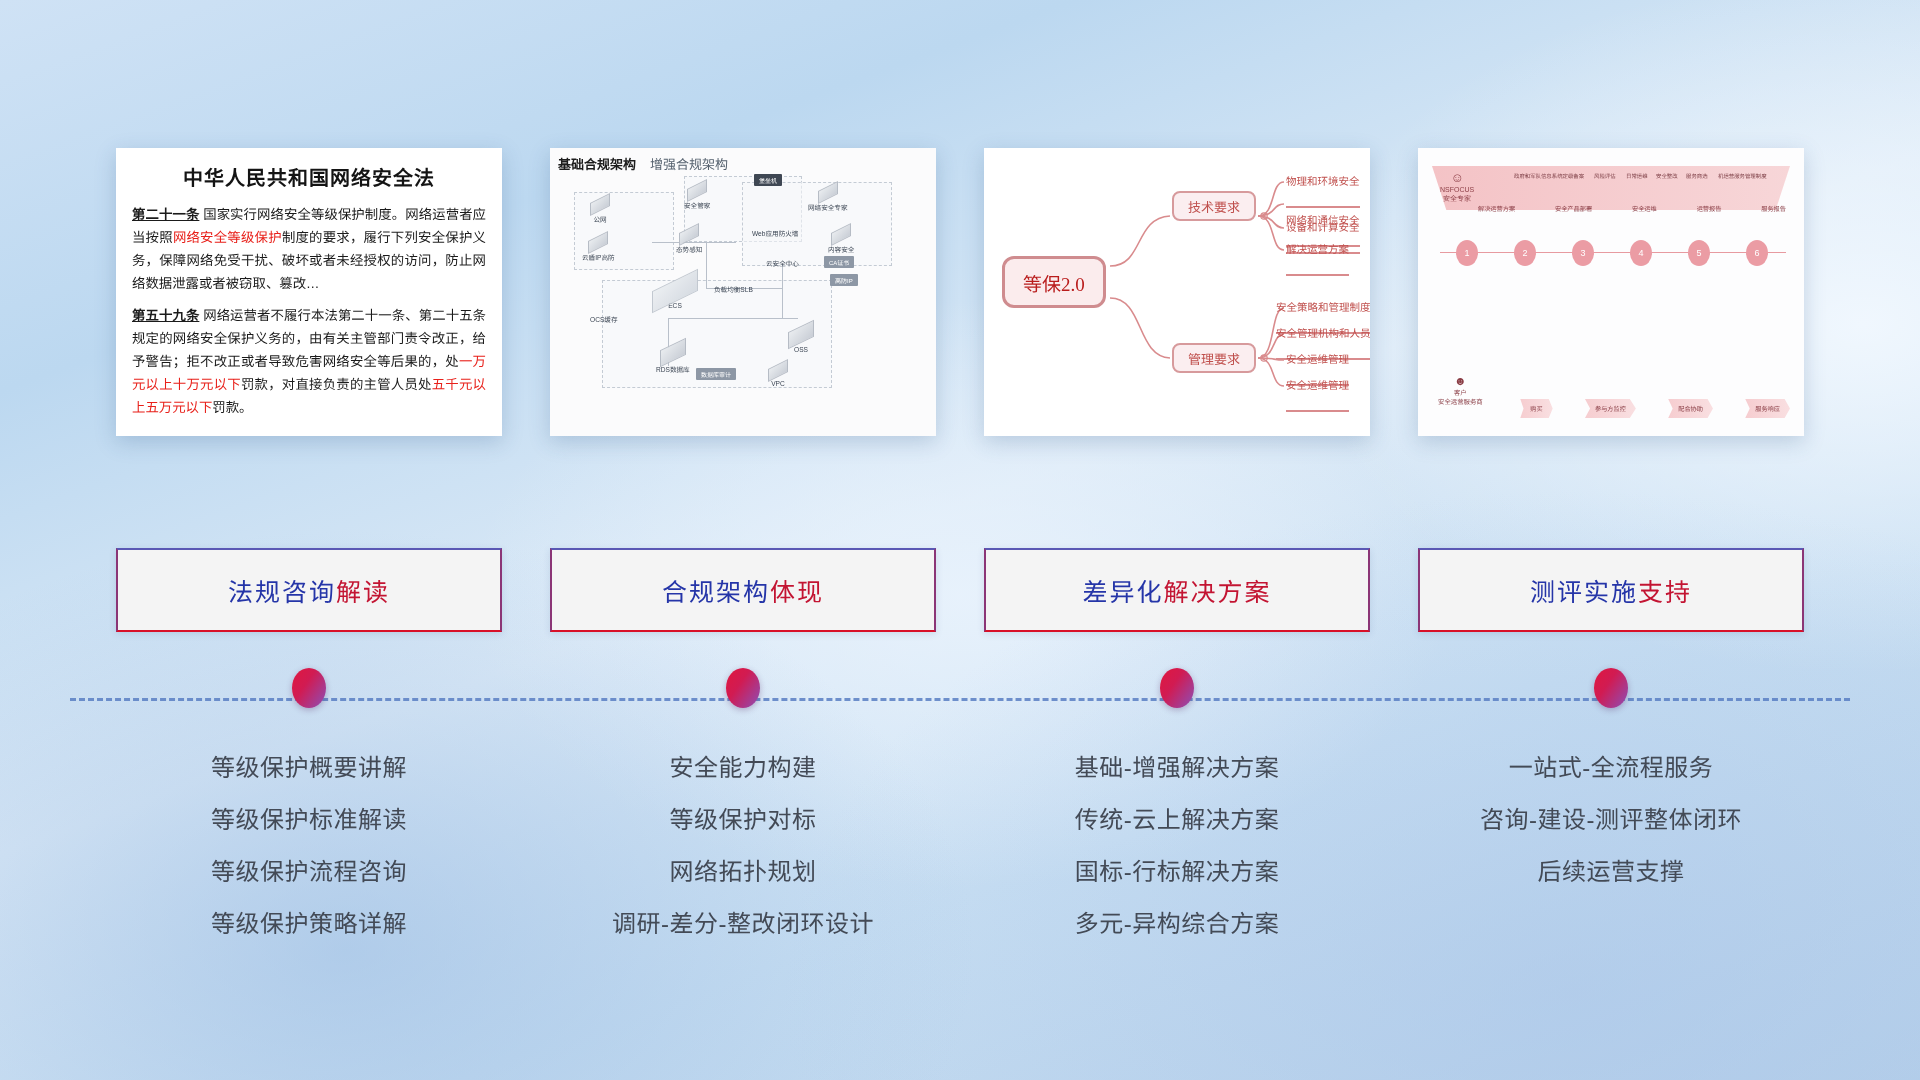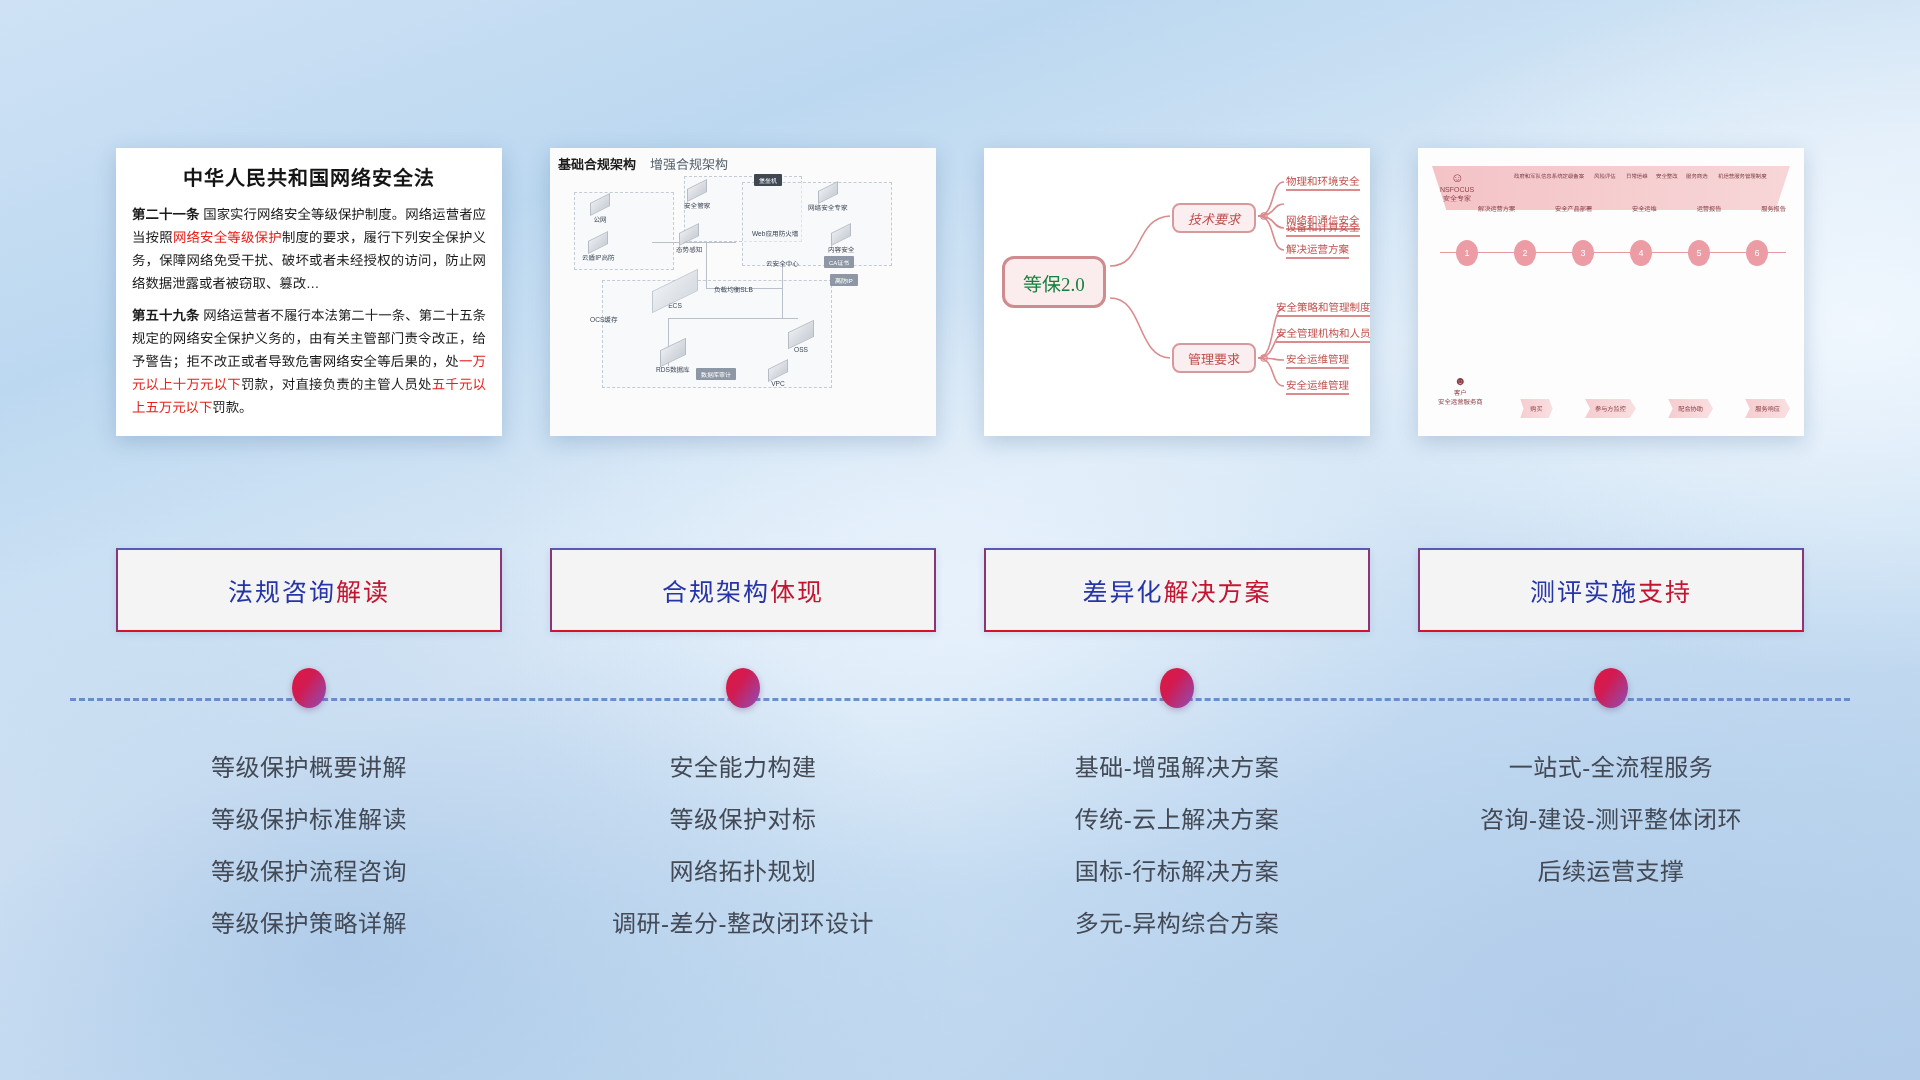--- a/index.html
+++ b/index.html
@@ -46,21 +46,21 @@
     letter-spacing: 1px;
     margin-bottom: 12px;
   }
   .law-para {
     font-size: 13.4px;
     line-height: 1.72;
     color: #1b1b1b;
     text-align: justify;
     margin-bottom: 9px;
   }
-  .law-para b { font-weight: bold; }
+  .law-para b { font-weight: bold; text-decoration: underline; }
   .hl { color: #e8201a; }
 
   
   .arch { background: #fbfbfc; }
   .arch-tabs {
     position: absolute; top: 6px; left: 8px;
     display: flex; gap: 14px;
     font-size: 13px; color: #55616e;
   }
   .arch-tabs span.active { color: #1c1c1c; font-weight: bold; }
@@ -104,40 +104,40 @@
   .mind { background: #fff; position: relative; }
   .mind svg { position: absolute; inset: 0; }
   .mroot {
     position: absolute;
     left: 18px; top: 108px;
     width: 104px; height: 52px;
     border: 3px solid #cf8c8f;
     border-radius: 12px;
     background: #fbeced;
     display: flex; align-items: center; justify-content: center;
-    font-size: 19px; color: #15803d;
+    font-size: 19px; color: #b91c1c;
     font-family: "Liberation Serif", "DejaVu Serif", serif;
   }
   .mbranch {
     position: absolute;
     width: 84px; height: 30px;
     border: 2px solid #d79a9c;
     border-radius: 8px;
     background: #fbeef0;
     display: flex; align-items: center; justify-content: center;
     font-size: 13px; color: #c0504d;
     font-family: "Liberation Serif", "DejaVu Serif", serif;
   }
   .mleaf {
     position: absolute;
     font-size: 10.5px;
     color: #c0504d;
     font-family: "Liberation Serif", "DejaVu Serif", serif;
     border-bottom: 2px solid #d98b8d;
-    padding-bottom: 1px;
+    padding-bottom: 18px;
     white-space: nowrap;
     text-align: right;
   }
 
   
   .info { background: #fdfdfe; position: relative; }
   .info-band {
     position: absolute; left: 14px; right: 14px; top: 18px; height: 44px;
     background: linear-gradient(90deg,#f4c3c6,#f7d6d8);
     clip-path: polygon(0 0, 100% 0, 96% 100%, 4% 100%);
@@ -347,21 +347,21 @@
         <path d="M274 210 C 292 210, 288 186, 300 186"></path>
         <path d="M274 210 C 292 210, 288 212, 300 212"></path>
         <path d="M274 210 C 292 210, 286 238, 300 238"></path>
       </g>
       <g fill="none" stroke="#d98b8d" stroke-width="1.2">
         <circle cx="280" cy="68" r="3.2"></circle>
         <circle cx="280" cy="210" r="3.2"></circle>
       </g>
     </svg>
     <div class="mroot">等保2.0</div>
-    <div class="mbranch" style="left:188px; top:55px;font-style:italic;">技术要求</div>
+    <div class="mbranch" style="left:188px; top:43px;">技术要求</div>
     <div class="mbranch" style="left:188px; top:195px;">管理要求</div>
     <div class="mleaf" style="left:302px; top:25px;">物理和环境安全</div>
     <div class="mleaf" style="left:302px; top:64px;">网络和通信安全</div>
     <div class="mleaf" style="left:302px; top:71px;">设备和计算安全</div>
     <div class="mleaf" style="left:302px; top:93px;">解决运营方案</div>
     <div class="mleaf" style="left:292px; top:151px;">安全策略和管理制度</div>
     <div class="mleaf" style="left:292px; top:177px;">安全管理机构和人员</div>
     <div class="mleaf" style="left:302px; top:203px;">安全运维管理</div>
     <div class="mleaf" style="left:302px; top:229px;">安全运维管理</div>
   </div>

